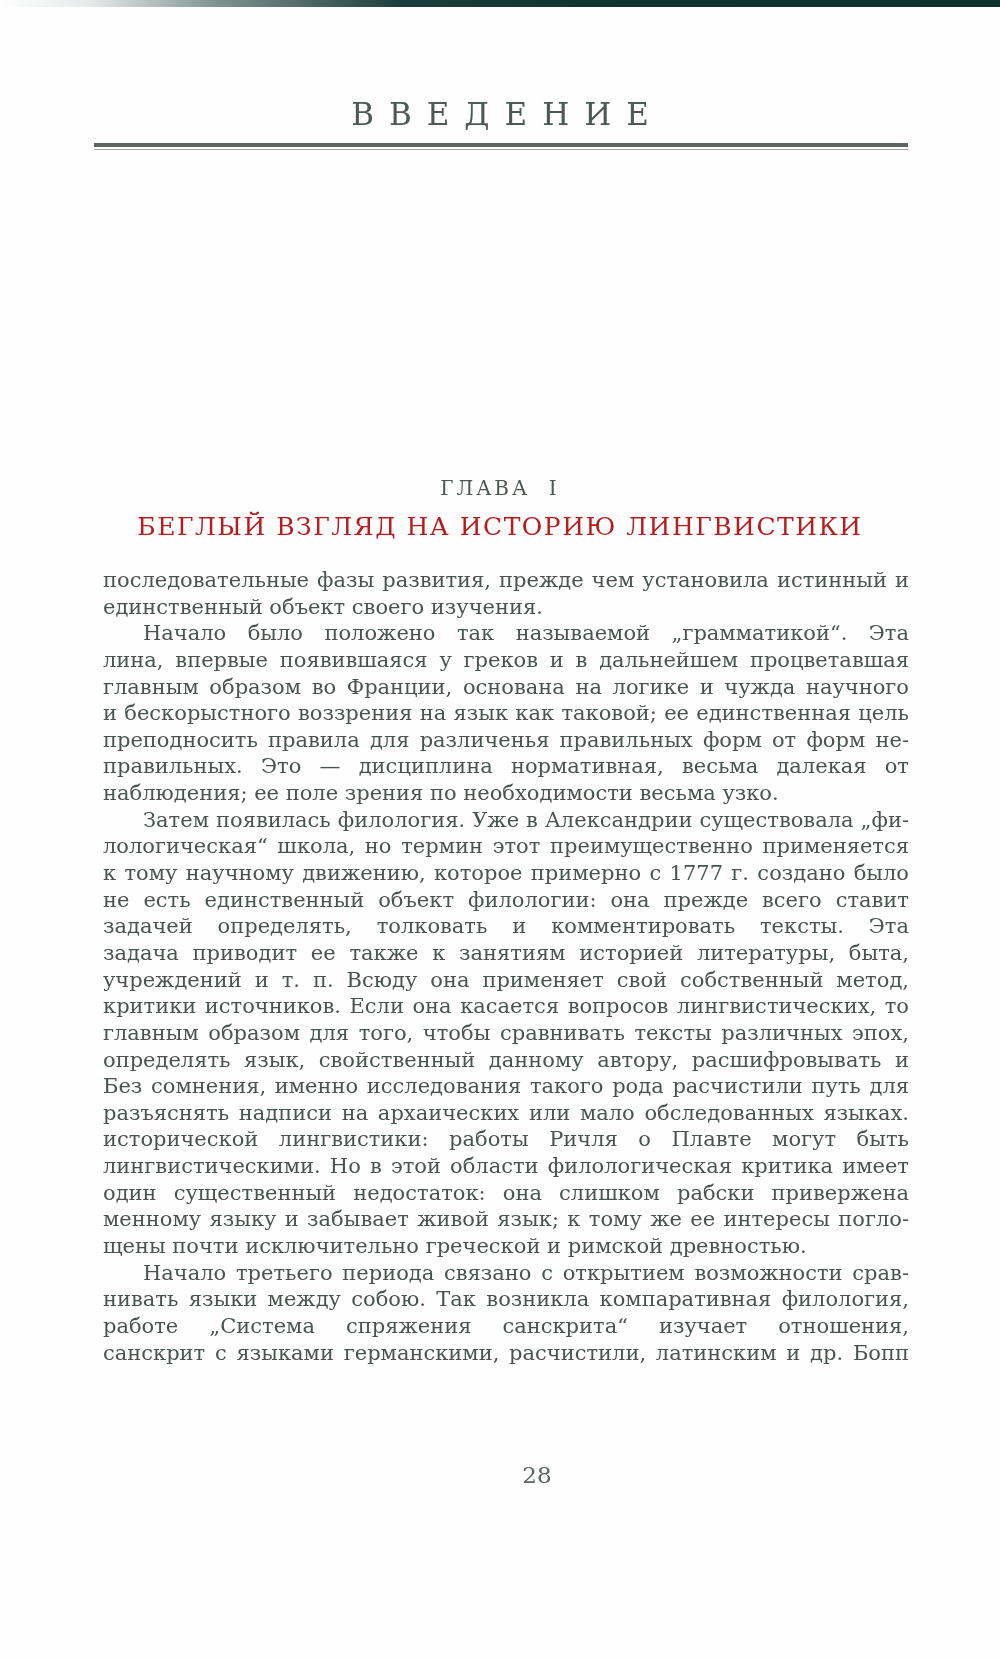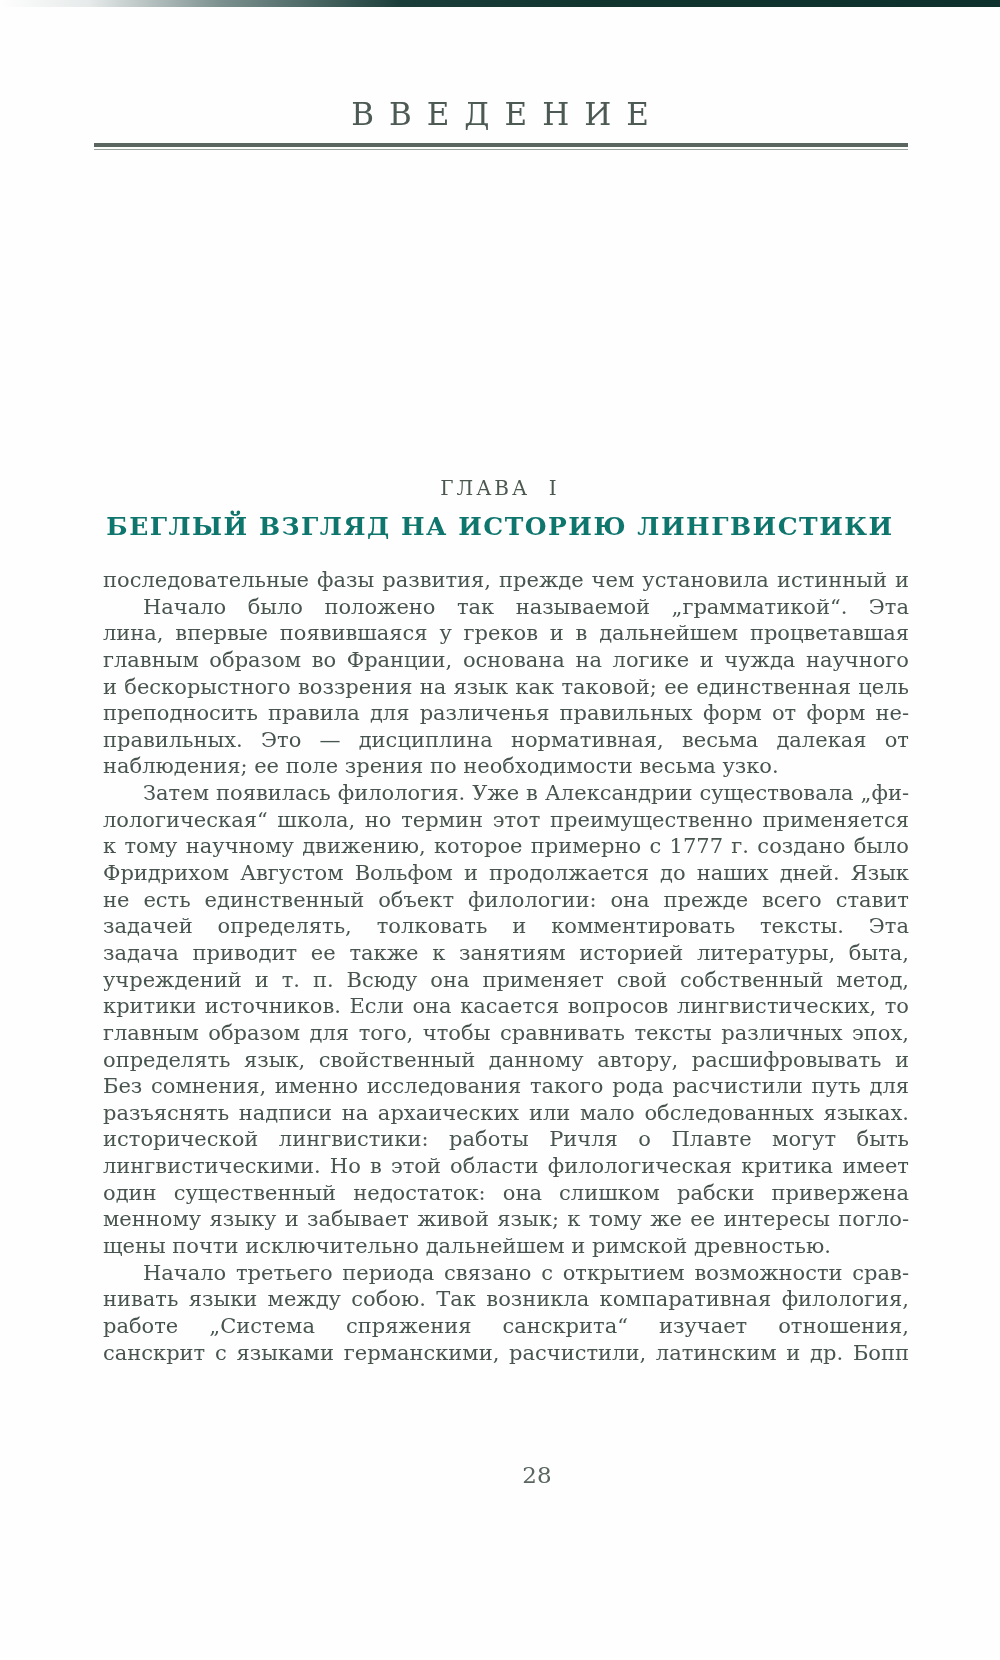--- a/index.html
+++ b/index.html
@@ -31,22 +31,22 @@
   .header-rule{position:absolute;top:143px;left:94px;width:814px;}
   .rule-thick{height:4px;background:#4d5952;opacity:0.92;}
   .rule-thin{height:1px;background:#98a29b;margin-top:2px;}
   .chapter-label{
     position:absolute;top:476px;left:0;width:100%;
     text-align:center;font-size:20px;color:#4b584f;
     letter-spacing:3px;white-space:pre;
   }
   .chapter-title{
     position:absolute;top:512px;left:0;width:100%;margin:0;
-    text-align:center;font-size:25px;font-weight:bold;
-    letter-spacing:1.5px;color:#0f766e;
+    text-align:center;font-size:25px;font-weight:normal;
+    letter-spacing:1.5px;color:#b91c1c;
   }
   .body-text{
     position:absolute;top:567px;left:103px;width:806px;
     font-size:21px;color:#48554e;
   }
   .pline{
     line-height:26.65px;height:26.65px;
     text-align:justify;text-align-last:justify;
     text-justify:inter-word;
     white-space:normal;
@@ -71,45 +71,45 @@
     <div class="rule-thick"></div>
     <div class="rule-thin"></div>
   </div>
 
   <div class="chapter-label">ГЛАВА  I</div>
 
   <h2 class="chapter-title">БЕГЛЫЙ ВЗГЛЯД НА ИСТОРИЮ ЛИНГВИСТИКИ</h2>
 
   <div class="body-text" id="body-text">
       <div class="pline">последовательные фазы развития, прежде чем установила истинный и</div>
+      <div class="pline plast">единственный объект своего изучения.</div>
       <div class="pline pfirst">Начало было положено так называемой „грамматикой“. Эта дисцип-</div>
       <div class="pline">лина, впервые появившаяся у греков и в дальнейшем процветавшая</div>
       <div class="pline">главным образом во Франции, основана на логике и чужда научного</div>
       <div class="pline">и бескорыстного воззрения на язык как таковой; ее единственная цель —</div>
       <div class="pline">преподносить правила для различенья правильных форм от форм не-</div>
       <div class="pline">правильных. Это — дисциплина нормативная, весьма далекая от чистого</div>
       <div class="pline plast">наблюдения; ее поле зрения по необходимости весьма узко.</div>
       <div class="pline pfirst">Затем появилась филология. Уже в Александрии существовала „фи-</div>
       <div class="pline">лологическая“ школа, но термин этот преимущественно применяется</div>
       <div class="pline">к тому научному движению, которое примерно с 1777 г. создано было</div>
-      <div class="pline">Фридрихом Августом Вольфом и продолжается до наших дней. Язык</div>
       <div class="pline">не есть единственный объект филологии: она прежде всего ставит было</div>
       <div class="pline">задачей определять, толковать и комментировать тексты. Эта основная</div>
       <div class="pline">задача приводит ее также к занятиям историей литературы, быта,</div>
       <div class="pline">учреждений и т. п. Всюду она применяет свой собственный метод, метод</div>
       <div class="pline">критики источников. Если она касается вопросов лингвистических, то</div>
       <div class="pline">главным образом для того, чтобы сравнивать тексты различных эпох,</div>
       <div class="pline">определять язык, свойственный данному автору, расшифровывать и</div>
       <div class="pline">Без сомнения, именно исследования такого рода расчистили путь для</div>
       <div class="pline">разъяснять надписи на архаических или мало обследованных языках.</div>
       <div class="pline">исторической лингвистики: работы Ричля о Плавте могут быть названы</div>
       <div class="pline">лингвистическими. Но в этой области филологическая критика имеет</div>
       <div class="pline">один существенный недостаток: она слишком рабски привержена пись-</div>
       <div class="pline">менному языку и забывает живой язык; к тому же ее интересы погло-</div>
-      <div class="pline plast">щены почти исключительно дальнейшем и римской древностью.</div>
+      <div class="pline plast">щены почти исключительно греческой и римской древностью.</div>
       <div class="pline pfirst">Начало третьего периода связано с открытием возможности срав-</div>
       <div class="pline">нивать языки между собою. Так возникла компаративная филология,</div>
       <div class="pline">работе „Система спряжения санскрита“ изучает отношения, связывающие</div>
       <div class="pline plast">санскрит с языками германскими, расчистили, латинским и др.  Бопп не</div>
     </div>
 
   <div class="page-number">28</div>
 </div>
 
 </body></html>

